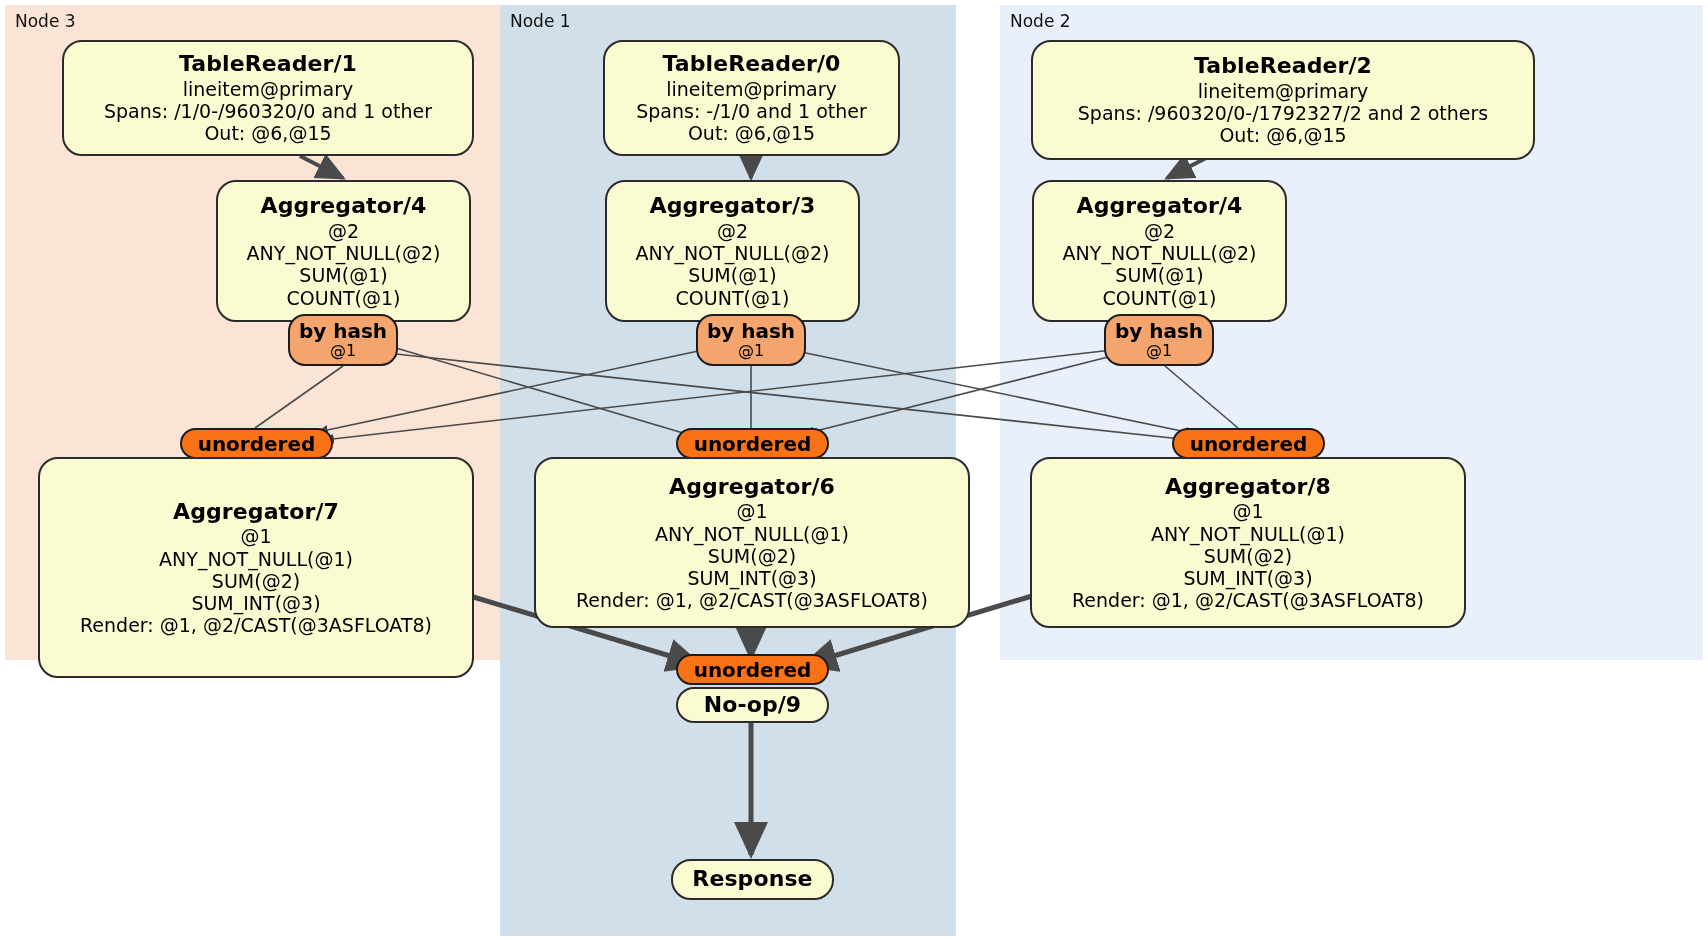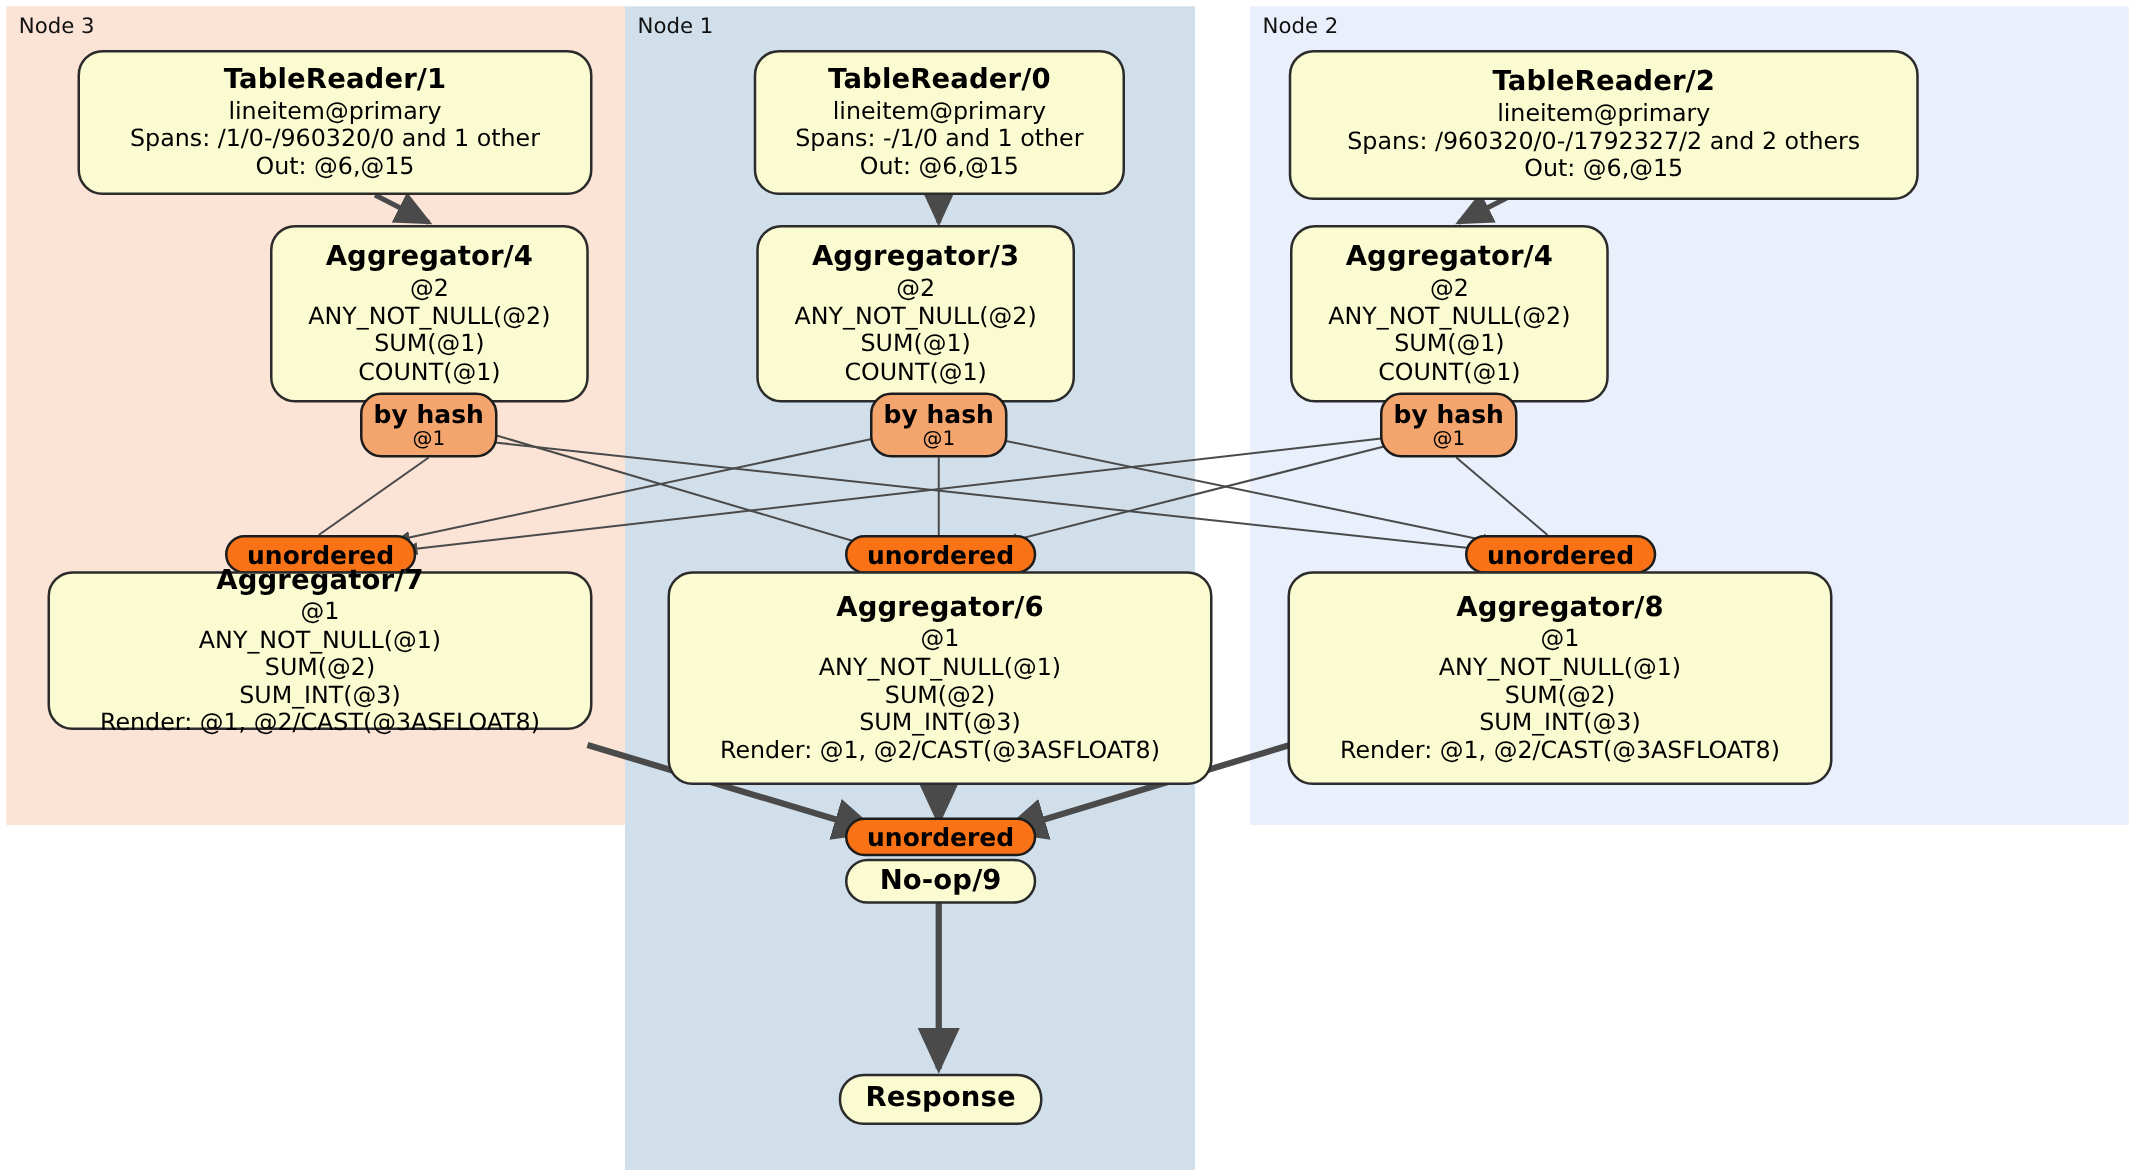--- a/index.html
+++ b/index.html
@@ -138,21 +138,21 @@
   <div class="pill unord" style="left:180px;top:428px;width:153px;height:31px;">
     <span class="pl">unordered</span>
   </div>
   <div class="pill unord" style="left:676px;top:428px;width:153px;height:31px;">
     <span class="pl">unordered</span>
   </div>
   <div class="pill unord" style="left:1172px;top:428px;width:153px;height:31px;">
     <span class="pl">unordered</span>
   </div>
 
-  <div class="box" style="left:38px;top:457px;width:436px;height:127px;">
+  <div class="box" style="left:38px;top:457px;width:436px;height:221px;">
     <div class="title">Aggregator/7</div>
     <div class="ln">@1</div>
     <div class="ln">ANY_NOT_NULL(@1)</div>
     <div class="ln">SUM(@2)</div>
     <div class="ln">SUM_INT(@3)</div>
     <div class="ln">Render: @1, @2/CAST(@3ASFLOAT8)</div>
   </div>
 
   <div class="box" style="left:534px;top:457px;width:436px;height:171px;">
     <div class="title">Aggregator/6</div>

